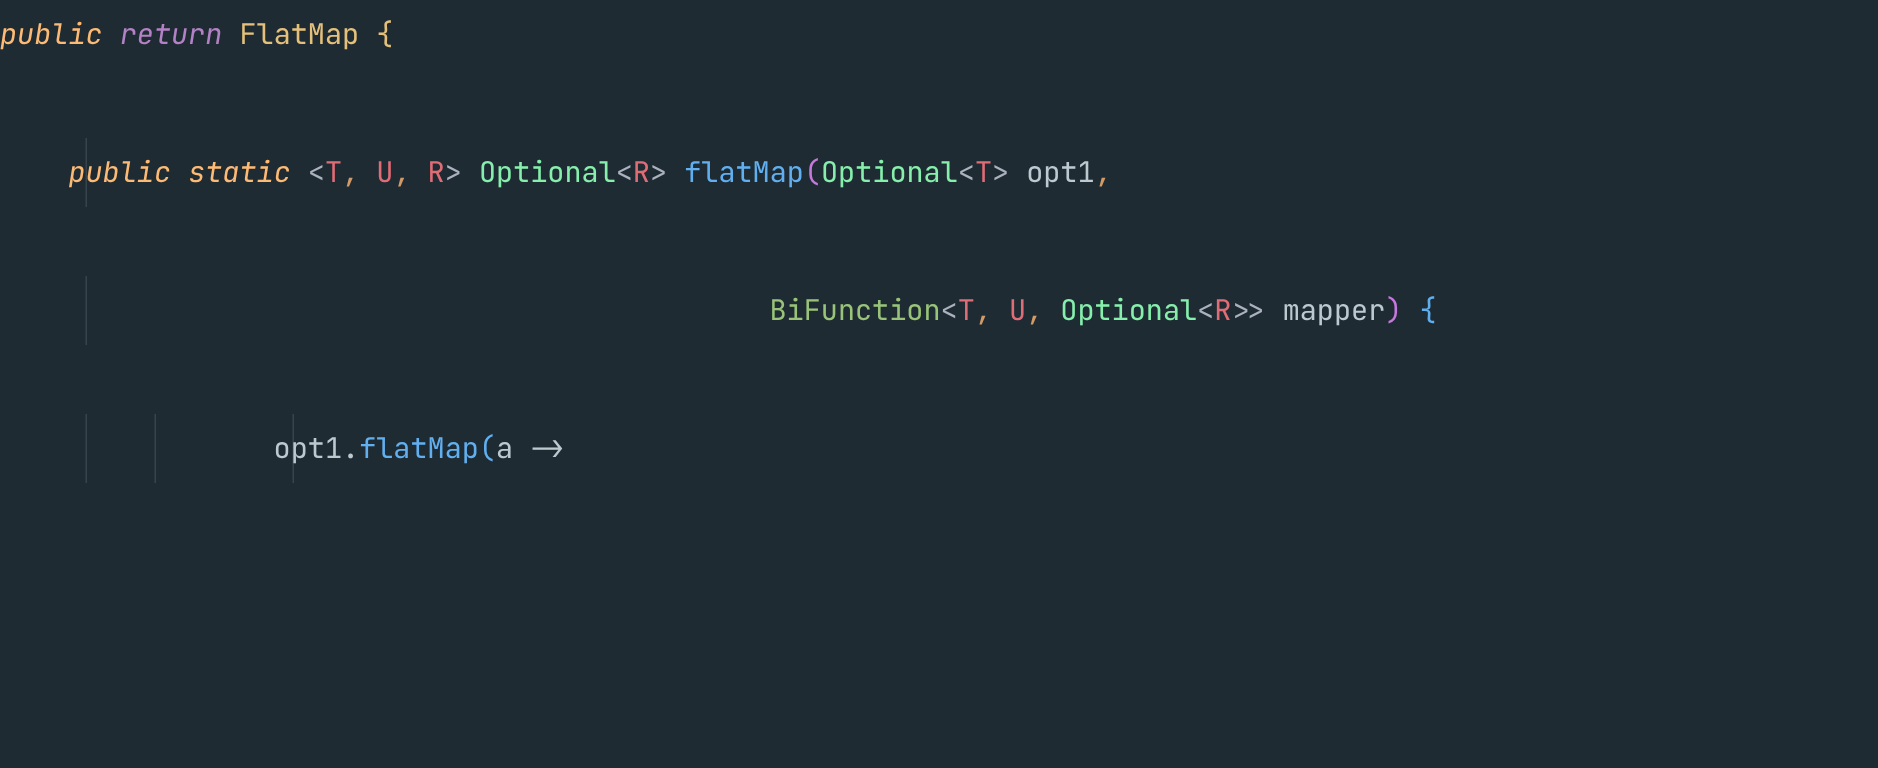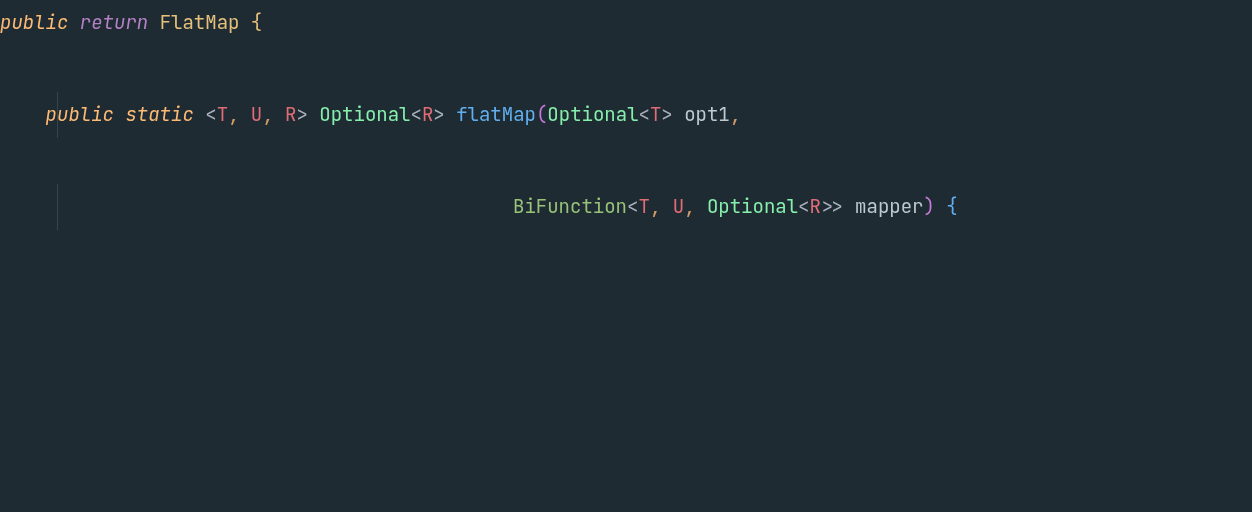--- a/index.html
+++ b/index.html
@@ -43,18 +43,19 @@
     background: rgba(140,160,170,0.22);
     pointer-events:none;
   }
 </style>
 </head>
 <body>
 
 <pre><span class="line"><span class="kw-mod">public</span> <span class="kw-class">return</span> <span class="class-nm">FlatMap</span> <span class="brace-y">{</span></span>
 <span class="line"><span class="guide" style="left:57px"></span>    <span class="kw-mod">public</span> <span class="kw-mod">static</span> <span class="angb">&lt;</span><span class="type-gen">T</span><span class="comma">,</span> <span class="type-gen">U</span><span class="comma">,</span> <span class="type-gen">R</span><span class="angb">&gt;</span> <span class="type-cl">Optional</span><span class="angb">&lt;</span><span class="type-gen">R</span><span class="angb">&gt;</span> <span class="method">flatMap</span><span class="brace-p">(</span><span class="type-cl">Optional</span><span class="angb">&lt;</span><span class="type-gen">T</span><span class="angb">&gt;</span> <span class="var">opt1</span><span class="comma">,</span></span>
 <span class="line"><span class="guide" style="left:57px"></span>                                             <span class="bifunc">BiFunction</span><span class="angb">&lt;</span><span class="type-gen">T</span><span class="comma">,</span> <span class="type-gen">U</span><span class="comma">,</span> <span class="type-cl">Optional</span><span class="angb">&lt;</span><span class="type-gen">R</span><span class="angb">&gt;</span><span class="angb">&gt;</span> <span class="var">mapper</span><span class="brace-p">)</span> <span class="brace-b">{</span></span>
+<span class="line"><span class="guide" style="left:57px"></span><span class="guide" style="left:103px"></span><span class="guide" style="left:195px"></span>                <span class="var">opt1</span><span class="punct">.</span><span class="method">flatMap</span><span class="brace-b">(</span><span class="var">a</span> <span class="arrow">-&gt;</span></span>
 
 
 
 
 
 </pre>
 
 </body></html>

